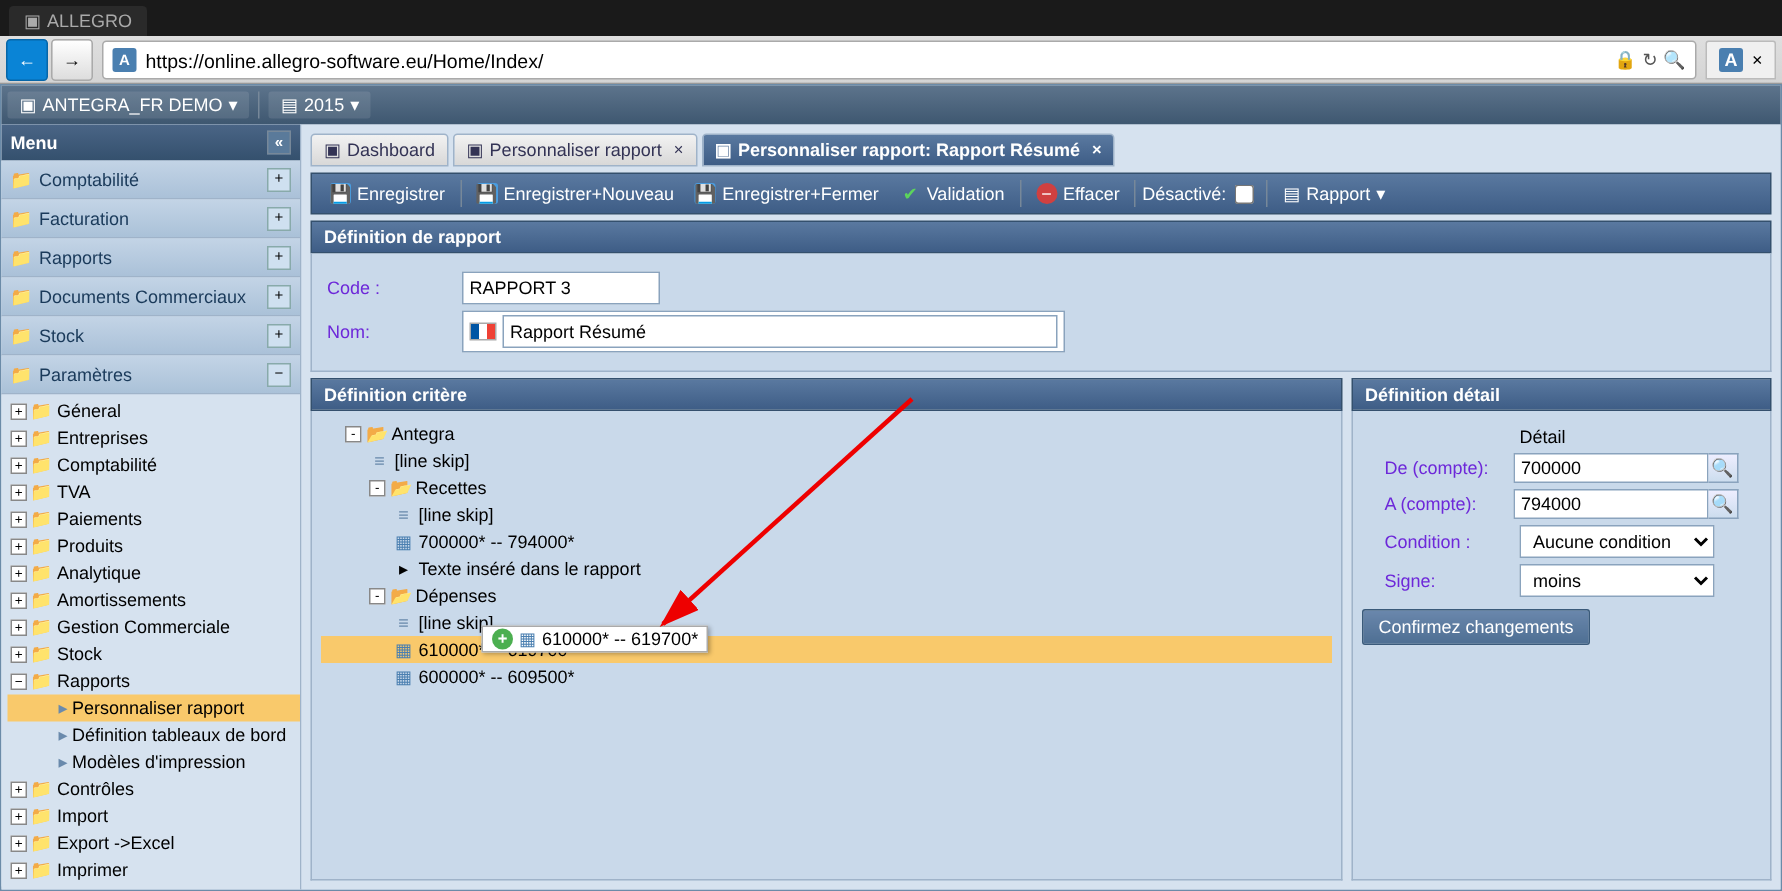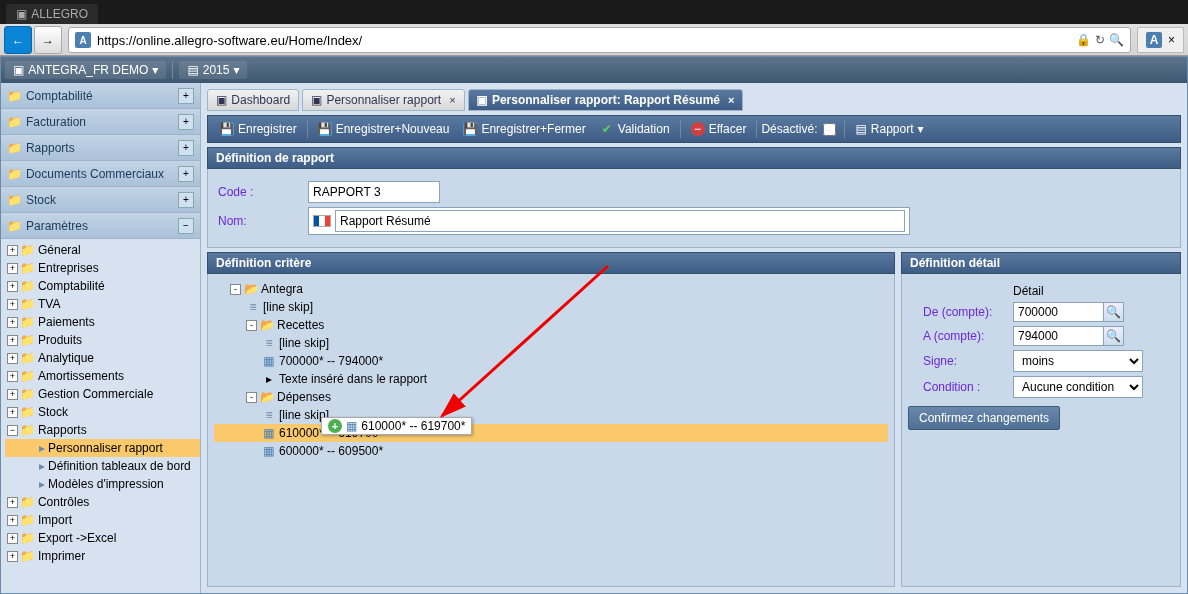--- a/index.html
+++ b/index.html
@@ -50,21 +50,21 @@
 .tico.check{color:#5cd45c}
 .tico.del{background:#d04040;border-radius:50%}
 .toolbar input[type=checkbox]{margin:0 4px}
 
 .section-hd{height:22px;background:linear-gradient(#5a79a0,#3e5d86);color:#fff;display:flex;align-items:center;padding:0 8px;font-weight:bold;margin-top:4px;border:1px solid #34506d}
 .form-area{background:#c9d9ea;border:1px solid #9fb3c9;border-top:none;padding:8px 10px}
 .form-row{display:flex;align-items:center;margin:4px 0}
 .form-row label{width:90px;color:#6d28d9}
 .form-row input[type=text]{border:1px solid #8aa3bd;padding:3px 4px;background:#fff}
 .flag{width:18px;height:12px;background:linear-gradient(to right,#0055a4 33%,#fff 33%,#fff 66%,#ef4135 66%);display:inline-block;margin-right:4px;border:1px solid #aaa}
-.name-field{display:flex;align-items:center;border:1px solid #8aa3bd;padding:2px 4px;background:#fff;width:602px}
+.name-field{display:flex;align-items:center;border:1px solid #8aa3bd;padding:2px 4px;background:#fff;width:402px}
 .name-field input{border:none;outline:none;flex:1}
 
 .two-col{display:flex;gap:6px;margin-top:4px;flex:1}
 .col{flex:1;display:flex;flex-direction:column}
 .col-right{width:280px;flex:none}
 .panel-body{background:#c9d9ea;border:1px solid #9fb3c9;border-top:none;flex:1;padding:6px;position:relative}
 .crit-tree{font-size:12px}
 .ct-row{display:flex;align-items:center;height:18px;white-space:nowrap}
 .ct-row .t{width:11px;height:11px;border:1px solid #888;background:#fff;display:flex;align-items:center;justify-content:center;font-size:9px;margin-right:3px}
 .ct-row .ico{width:14px;margin-right:3px;text-align:center}
@@ -72,21 +72,21 @@
 .ct-row.i2{padding-left:32px}
 .ct-row.i3{padding-left:48px}
 .ct-row.selected{background:#f9c96b}
 .drag-ghost{position:absolute;background:#fff;border:1px solid #aaa;padding:1px 6px;display:flex;align-items:center;gap:4px;box-shadow:1px 1px 3px rgba(0,0,0,.3)}
 .drag-plus{width:14px;height:14px;border-radius:50%;background:#4caf50;color:#fff;display:flex;align-items:center;justify-content:center;font-size:11px;font-weight:bold}
 
 .detail-form .frow{display:flex;align-items:center;margin:4px 15px}
 .detail-form .frow label{width:90px;color:#6d28d9}
 .detail-form input,.detail-form select{border:1px solid #8aa3bd;padding:2px 4px;background:#fff;width:130px}
 .lookup{display:flex}
-.lookup input{width:91px}
+.lookup input{width:130px}
 .lookup .lbtn{width:20px;background:linear-gradient(#eef,#cde);border:1px solid #8aa3bd;border-left:none;display:flex;align-items:center;justify-content:center;cursor:pointer;color:#35a}
 .btn{background:linear-gradient(#6a87ac,#4e6f93);color:#fff;border:1px solid #3a5a7a;padding:4px 10px;cursor:pointer;border-radius:2px;margin-top:4px}
 
 .arrow{position:absolute;pointer-events:none}
 .arrow svg{overflow:visible}
 </style>
 </head>
 <body>
 
 <div class="browser-chrome">
@@ -126,20 +126,24 @@
     <div class="sel">
       <span>▤</span>
       <span>2015</span>
       <span>▾</span>
     </div>
   </div>
 
   <div class="app-body">
 
     <div class="sidebar">
+      <div class="menu-header">
+        <span>Menu</span>
+        <span class="collapse">«</span>
+      </div>
       <div id="menu-sections">
           <div class="menu-section">
             <span class="folder-ico">📁</span>
             <span class="lbl">Comptabilité</span>
             <span class="exp">+</span>
           </div>
           <div class="menu-section">
             <span class="folder-ico">📁</span>
             <span class="lbl">Facturation</span>
             <span class="exp">+</span>
@@ -406,26 +410,26 @@
                 </div>
             </div>
             <div class="frow">
               <label>A (compte):</label>
               <div class="lookup">
                   <input type="text" value="794000" style="">
                   <div class="lbtn">🔍</div>
                 </div>
             </div>
             <div class="frow">
+              <label>Condition :</label>
+              <select><option>Aucune condition</option></select>
+            </div>
+            <div class="frow">
               <label>Signe:</label>
               <select><option>moins</option></select>
             </div>
-            <div class="frow">
-              <label>Condition :</label>
-              <select><option>Aucune condition</option></select>
-            </div>
             <button class="btn">Confirmez changements</button>
           </div>
         </div>
       </div>
     </div>
   </div>
 </div>
 
 </body></html>

